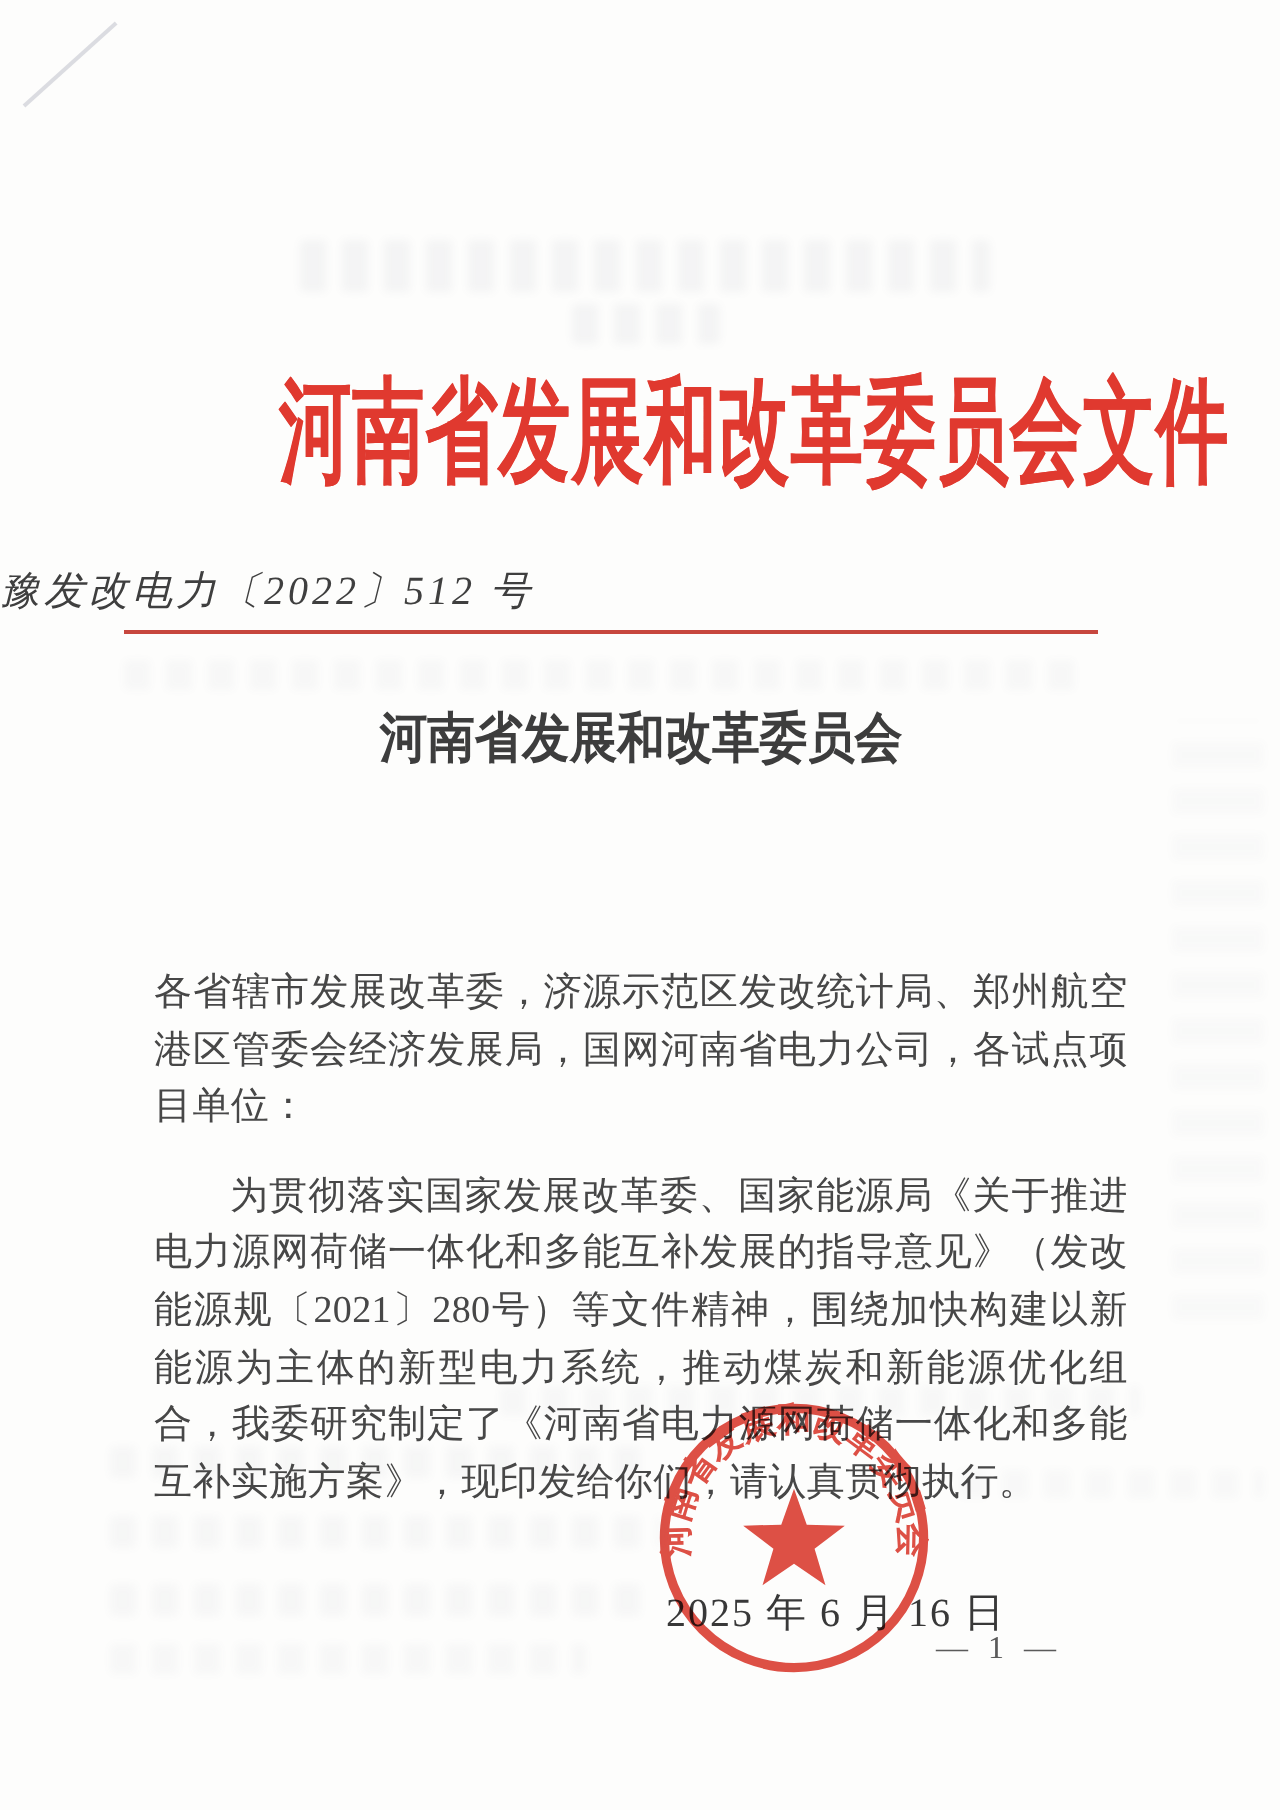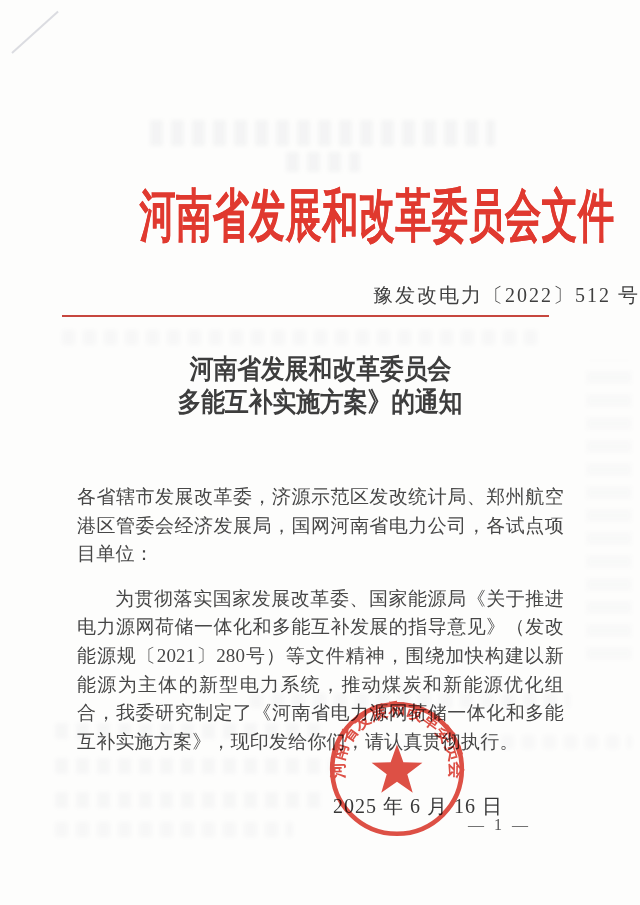--- a/index.html
+++ b/index.html
@@ -53,24 +53,25 @@
     letter-spacing: 1px;
     transform: scaleX(0.63);
     transform-origin: center;
     text-shadow: 0.5px 0 0 #e0392f;
   }
 
   .doc-number {
     position: absolute;
     top: 282px; left: 0;
     width: 640px;
-    text-align: right;
+    text-align: left;
     font-size: 20px;
     color: #3f3f3f;
     letter-spacing: 2px;
+    font-style: italic;
   }
 
   .red-rule {
     position: absolute;
     top: 315px; left: 62px;
     width: 487px; height: 2px;
     background: #c7473e;
   }
 
   
@@ -156,21 +157,20 @@
   <div class="header-wrap">
     <span class="header-title">河南省发展和改革委员会文件</span>
   </div>
 
   <div class="doc-number">豫发改电力〔2022〕512 号</div>
 
   <div class="red-rule"></div>
 
   <div class="doc-title">
     <div class="t-line"><span>河南省发展和改革委员会</span></div>
-    <div class="t-line"><span>多能互补实施方案》的通知</span></div>
   </div>
 
   <div class="body-text">
     <p>各省辖市发展改革委，济源示范区发改统计局、郑州航空港区管委会经济发展局，国网河南省电力公司，各试点项目单位：</p>
     <p class="indent">为贯彻落实国家发展改革委、国家能源局《关于推进电力源网荷储一体化和多能互补发展的指导意见》（发改能源规〔2021〕280号）等文件精神，围绕加快构建以新能源为主体的新型电力系统，推动煤炭和新能源优化组合，我委研究制定了《河南省电力源网荷储一体化和多能互补实施方案》，现印发给你们，请认真贯彻执行。</p>
   </div>
 
   <div class="issue-date">2025 年 6 月 16 日</div>
 
   <div class="page-number">— 1 —</div>

